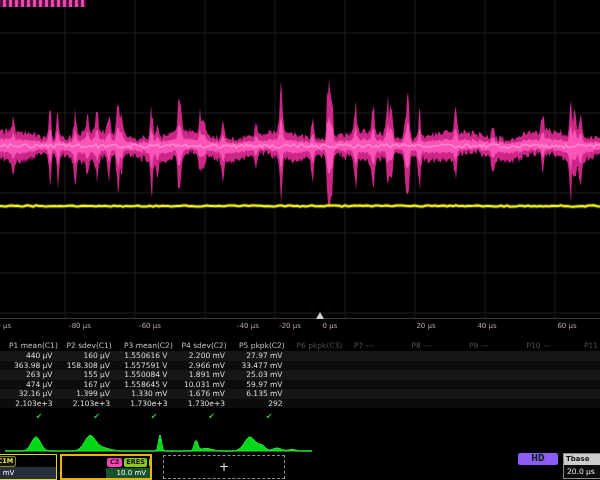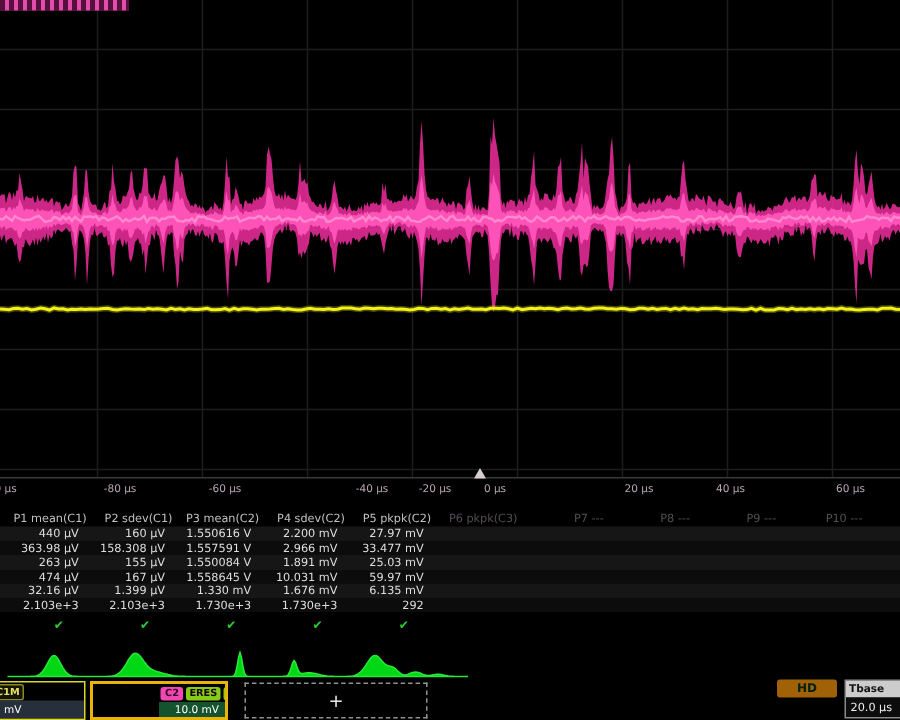--- a/index.html
+++ b/index.html
@@ -17,42 +17,42 @@
         border-left:4px solid transparent;border-right:4px solid transparent;border-bottom:7px solid #d8ccd6;}
   
   .mtable{position:absolute;left:0;top:340px;width:640px;}
   .trow{position:relative;width:640px;height:9.5px;line-height:9.5px;white-space:nowrap;}
   .trow.h{height:11px;line-height:11px;}
   .trow.odd{background:#161616;}
   .trow.even{background:#0c0c0c;}
   .trow.checks{height:12px;line-height:12px;margin-top:3px;background:transparent;}
   .hcell,.vcell,.ccell{display:inline-block;width:57.5px;box-sizing:border-box;vertical-align:top;
      font-size:7.5px;overflow:hidden;}
-  .hcell{color:#c3bfc3;padding-left:9px;text-align:right;}
+  .hcell{color:#c3bfc3;padding-left:9px;}
   .hcell.dim{color:#544e54;}
   .vcell{color:#dedede;text-align:right;padding-right:5px;}
   .ccell{color:#2ecc33;text-align:right;padding-right:15px;font-size:8px;}
   
   .hist-strip{position:absolute;left:0;top:430px;width:600px;height:24px;}
   
   .bbar{position:absolute;left:0;top:452px;width:600px;height:28px;background:#000;}
   .descbox{position:absolute;box-sizing:border-box;height:26px;top:2px;display:flex;flex-direction:column;overflow:hidden;}
   .c1box{left:-7px;width:64px;border:1px solid #d8d825;}
   .c2box{left:60px;width:92px;border:2px solid #eab308;padding-left:44px;}
   .drow{display:flex;align-items:center;height:12px;gap:2px;padding:0 1px;}
   .badge{font-size:6.5px;font-weight:bold;color:#2d0420;background:#f247b2;padding:0 3px;border-radius:2px;height:9px;line-height:9px;}
   .chip{font-size:6.5px;font-weight:bold;color:#1c0414;background:#84cc16;padding:0 2px;border-radius:2px;height:9px;line-height:9px;}
   .chip.c1chip{background:#141408;color:#e8e060;margin-left:-6px;border:1px solid #8a8a20;}
   .vrow{flex:1;font-size:7px;color:#fff;display:flex;align-items:center;}
   .c1box .vrow{background:#26303c;padding-left:2px;}
   .c2box .vrow{background:#14532d;justify-content:flex-end;padding-right:4px;}
   .addbox{position:absolute;left:163px;top:3px;width:122px;height:24px;border:1px dashed #909090;
      color:#e8e8e8;font-size:12px;display:flex;align-items:center;justify-content:center;box-sizing:border-box;}
   .hdgrp{position:absolute;left:518px;top:1px;width:40px;}
-  .hdbadge{background:#a16207;color:#02200a;font-weight:bold;font-size:8px;text-align:center;
+  .hdbadge{background:#8b5cf6;color:#02200a;font-weight:bold;font-size:8px;text-align:center;
      height:12px;line-height:12px;border-radius:2px;}
   .hdbits{background:#7f1d1d;color:#ababab;font-size:7px;text-align:center;height:12px;line-height:12px;margin-top:16px;}
   .tbasebox{position:absolute;left:563px;top:1px;width:54px;height:26px;border:1px solid #8a8a8a;box-sizing:border-box;}
   .tbaselbl{background:#cccccc;color:#141414;font-size:7px;font-weight:bold;height:11px;line-height:11px;padding-left:2px;}
   .tbaseval{background:#0c0c0c;color:#ececec;font-size:7.5px;height:13px;line-height:13px;padding-left:3px;white-space:nowrap;}
 </style>
 </head>
 <body>
 
 <div class="screen">

